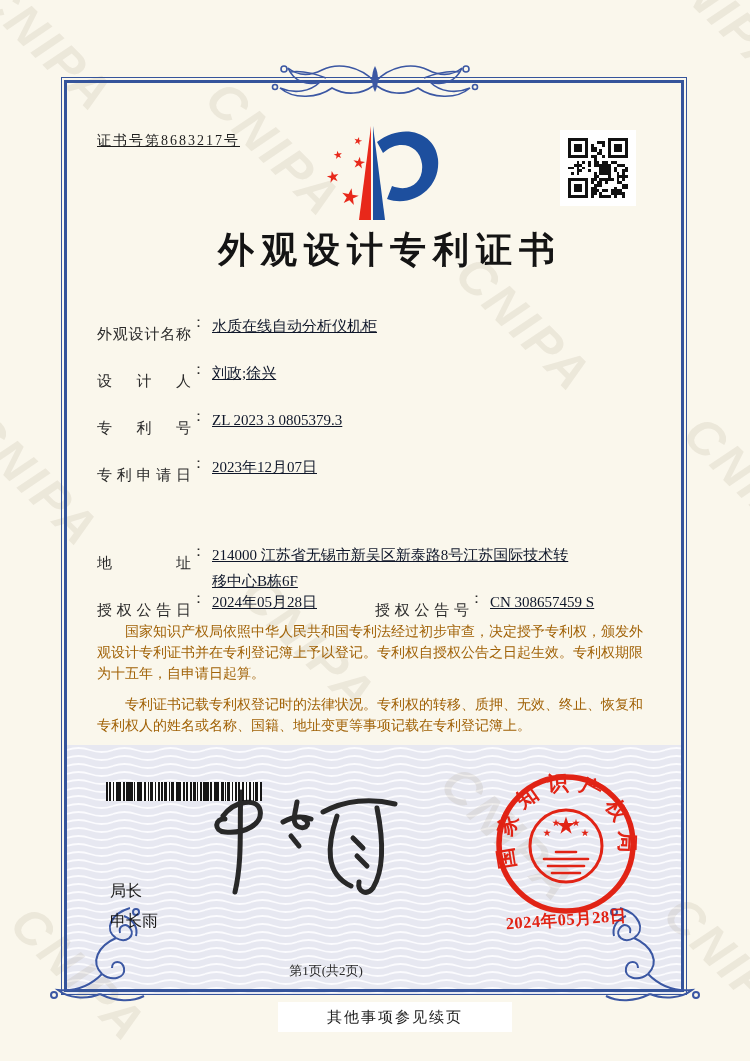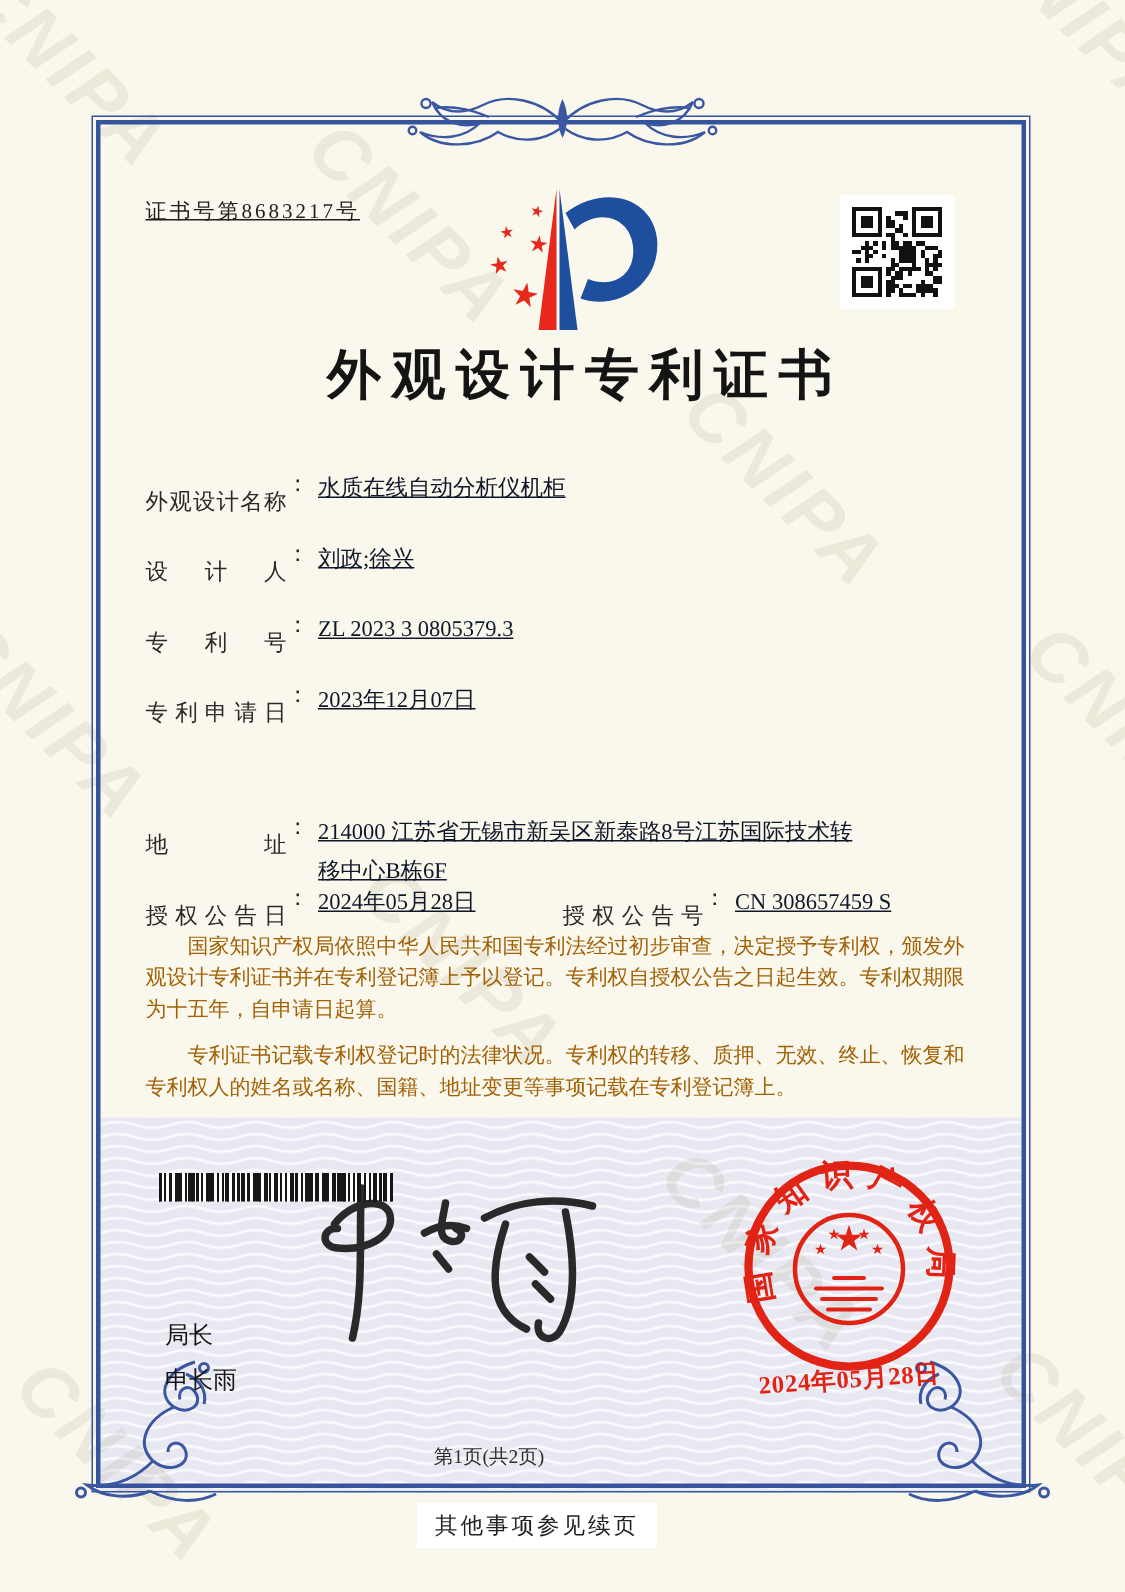--- a/index.html
+++ b/index.html
@@ -52,21 +52,21 @@
 
   .director{position:absolute;left:110px;top:876px;z-index:3;
             font-family:Liberation Sans, sans-serif;font-size:16px;line-height:30px;color:#161616;}
   .signature{position:absolute;left:205px;top:786px;z-index:3;}
 
   .seal{position:absolute;left:486px;top:768px;z-index:4;}
 
   .page-indicator{position:absolute;left:64px;top:962px;width:524px;text-align:center;
                   font-size:13px;color:#2b2b2b;z-index:3;}
 
-  .cont-strip{position:absolute;left:278px;top:1002px;width:160px;height:30px;background:#ffffff;
+  .cont-strip{position:absolute;left:278px;top:1002px;width:234px;height:30px;background:#ffffff;
               display:flex;align-items:center;justify-content:center;z-index:3;
               font-size:15px;letter-spacing:2px;color:#222;}
 </style>
 </head>
 <body>
 
 <div class="page">
 
   <svg class="waves" width="614" height="250" viewBox="0 0 614 250" preserveAspectRatio="none">
     <defs>

